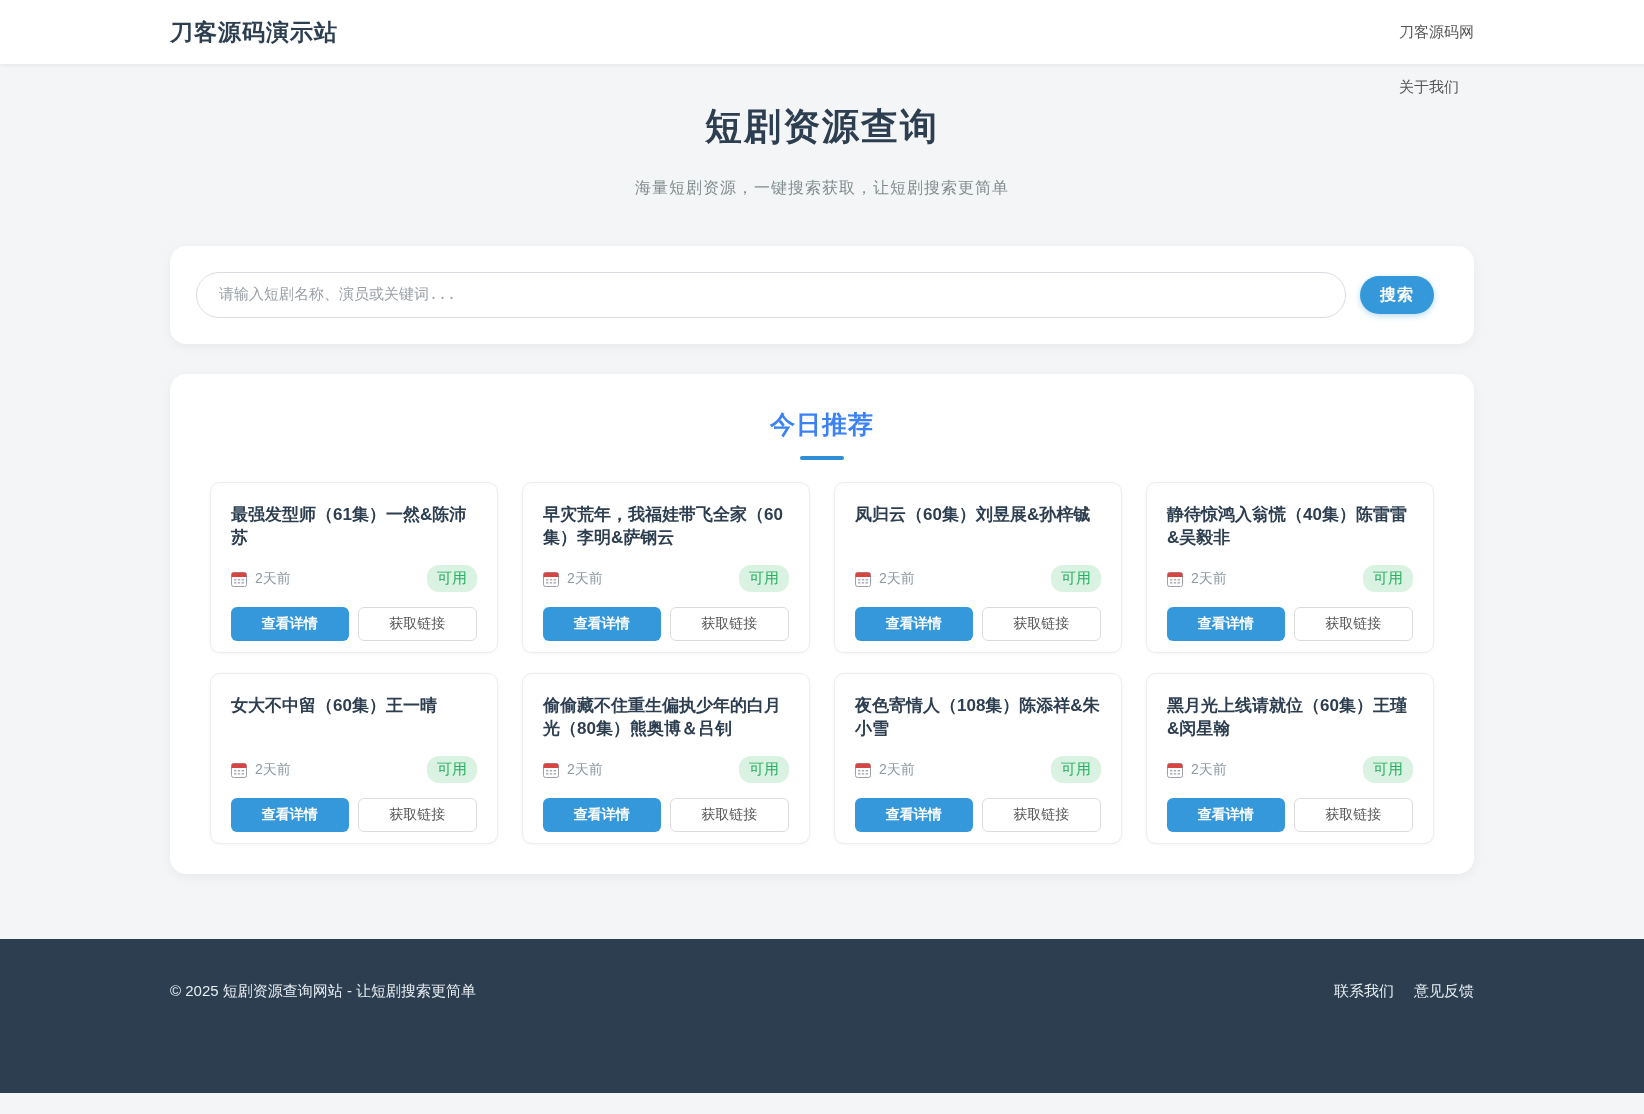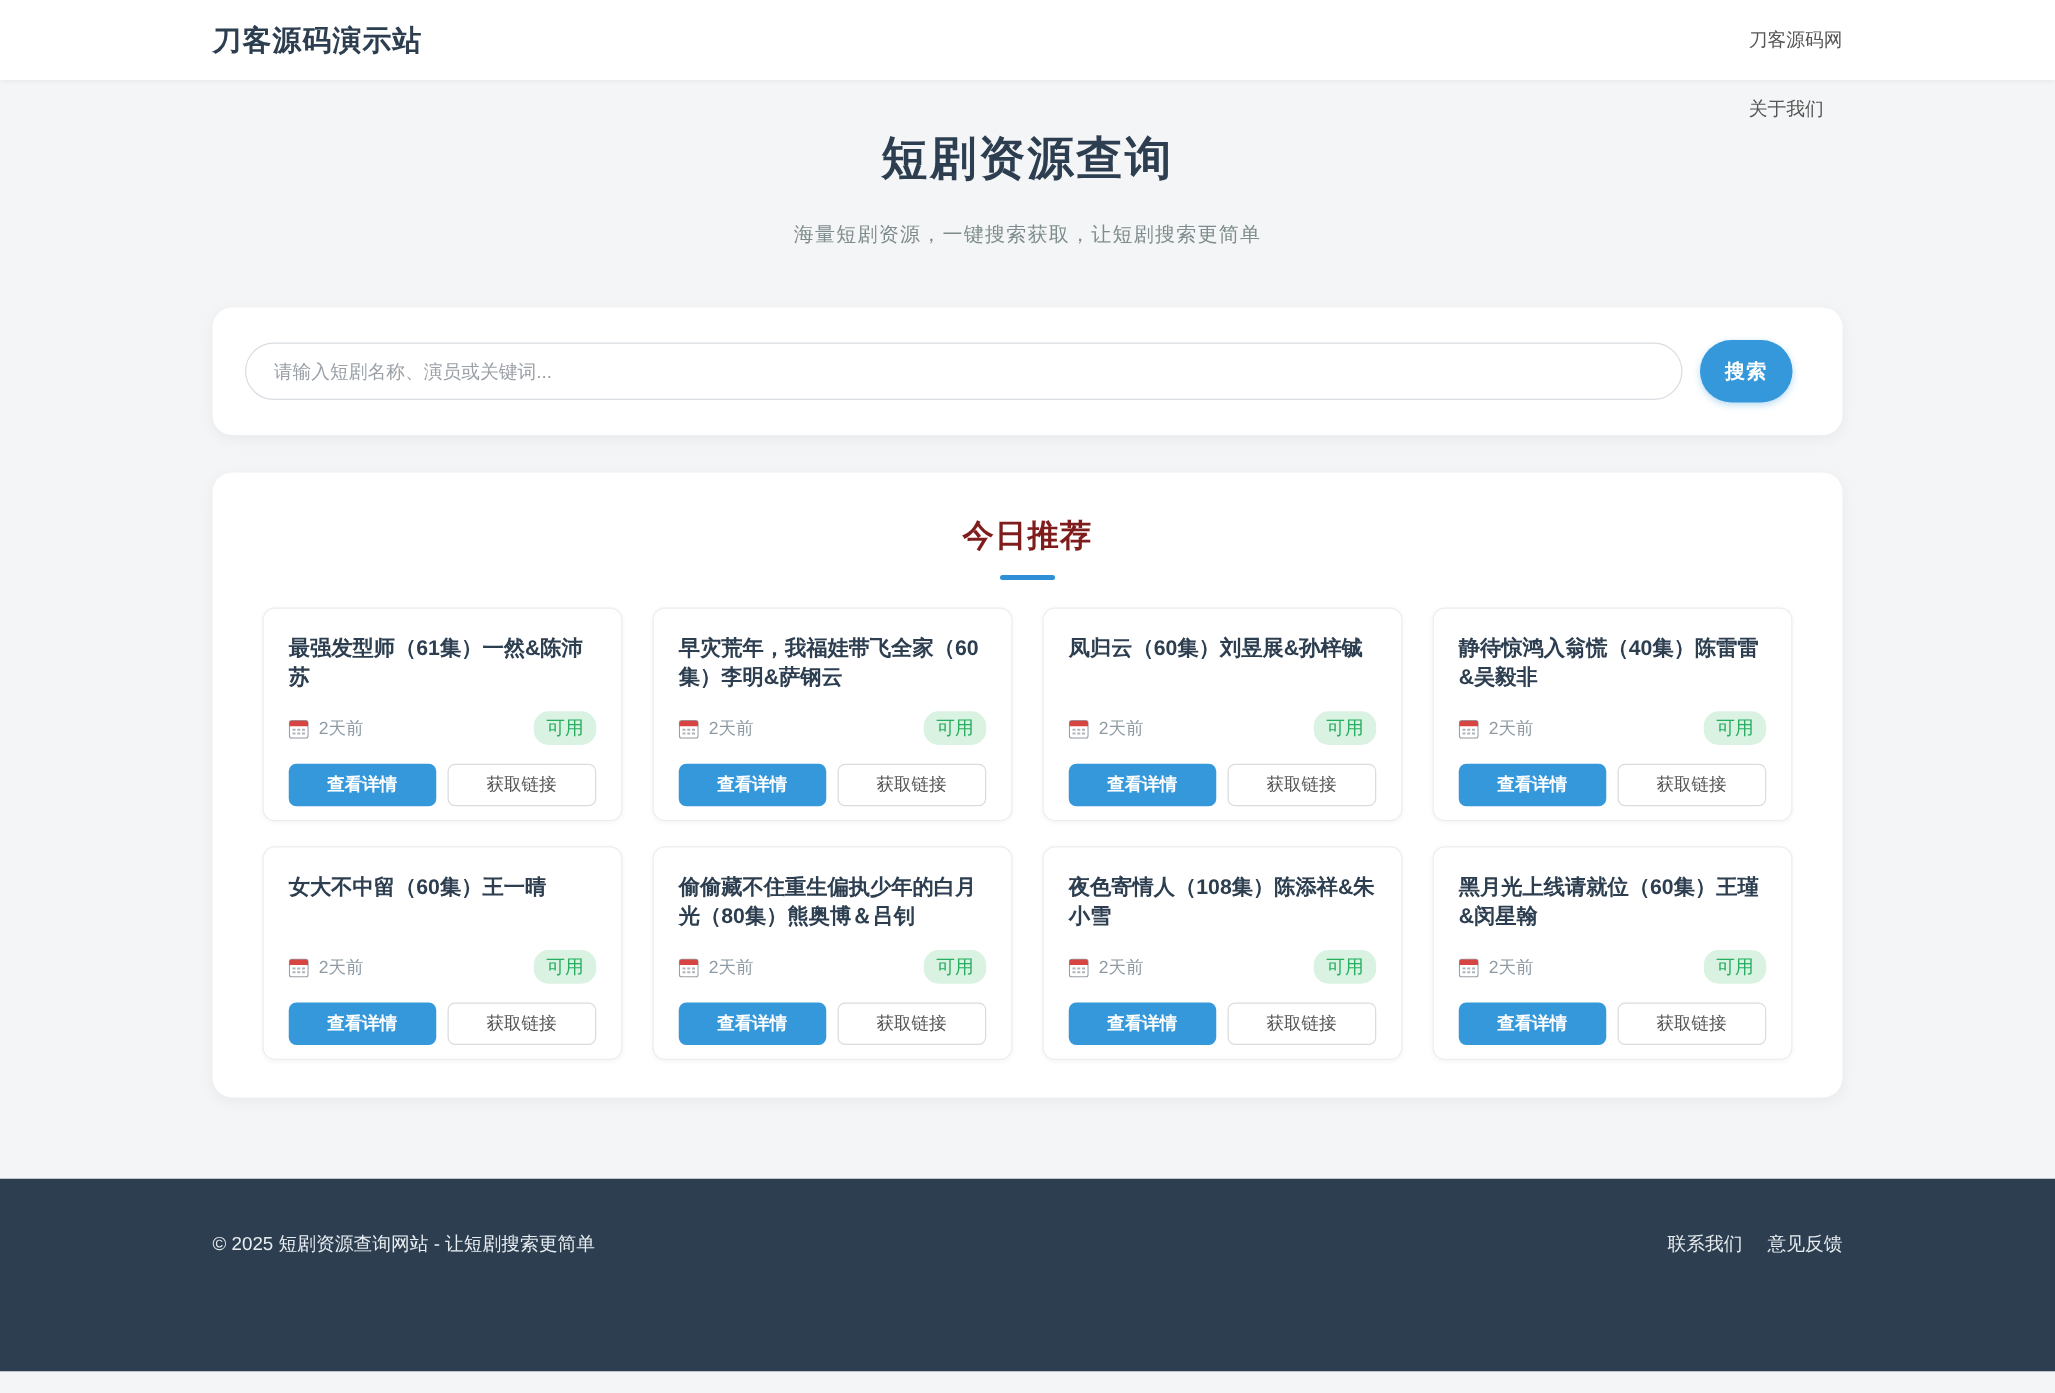--- a/index.html
+++ b/index.html
@@ -29,47 +29,47 @@
   .hero { text-align: center; padding-top: 38px; }
   .hero-title { font-size: 37px; font-weight: bold; color: #2c3e50; margin: 0; letter-spacing: 2px; }
   .hero-subtitle { margin-top: 26px; font-size: 16px; color: #7f8c8d; letter-spacing: 1px; }
 
   
   .search-panel {
     margin-top: 47px;
     background: #fff; border-radius: 16px;
     box-shadow: 0 3px 12px rgba(0,0,0,.05);
     padding: 26px 40px 26px 26px;
-    display: flex; align-items: center;
+    display: flex; align-items: center; font-family: Liberation Mono, monospace;
   }
   .search-input {
     flex: 1; height: 46px;
     border: 1px solid #d9dde1; border-radius: 23px;
     padding: 0 22px; font-size: 15px; color: #333;
     outline: none;
     font-family: inherit;
   }
   .search-input::placeholder { color: #9aa0a6; }
   .search-btn {
-    width: 74px; height: 50px; margin-left: 14px;
+    width: 74px; height: 38px; margin-left: 14px;
     background: #3498db; color: #fff;
     border: none; border-radius: 25px;
     font-size: 16px; font-weight: bold; letter-spacing: 1px;
     cursor: pointer; font-family: inherit;
     box-shadow: 0 2px 6px rgba(52,152,219,.35);
   }
 
   
   .recommend-panel {
     margin-top: 30px;
     background: #fff; border-radius: 16px;
     box-shadow: 0 3px 12px rgba(0,0,0,.05);
     padding: 34px 40px 30px;
   }
-  .recommend-title { text-align: center; font-size: 25px; font-weight: bold; color: #7f1d1d; margin: 0; letter-spacing: 1px; }
+  .recommend-title { text-align: center; font-size: 25px; font-weight: bold; color: #3b82f6; margin: 0; letter-spacing: 1px; }
   .recommend-underline { width: 44px; height: 4px; background: #2f8fd6; border-radius: 2px; margin: 15px auto 22px; }
 
   .card-grid { display: grid; grid-template-columns: repeat(4, 1fr); gap: 20px 24px; }
   .card {
     background: #fff;
     border: 1px solid #ededed; border-radius: 10px;
     box-shadow: 0 1px 4px rgba(0,0,0,.04);
     padding: 20px 20px 11px;
   }
   .card-title {

